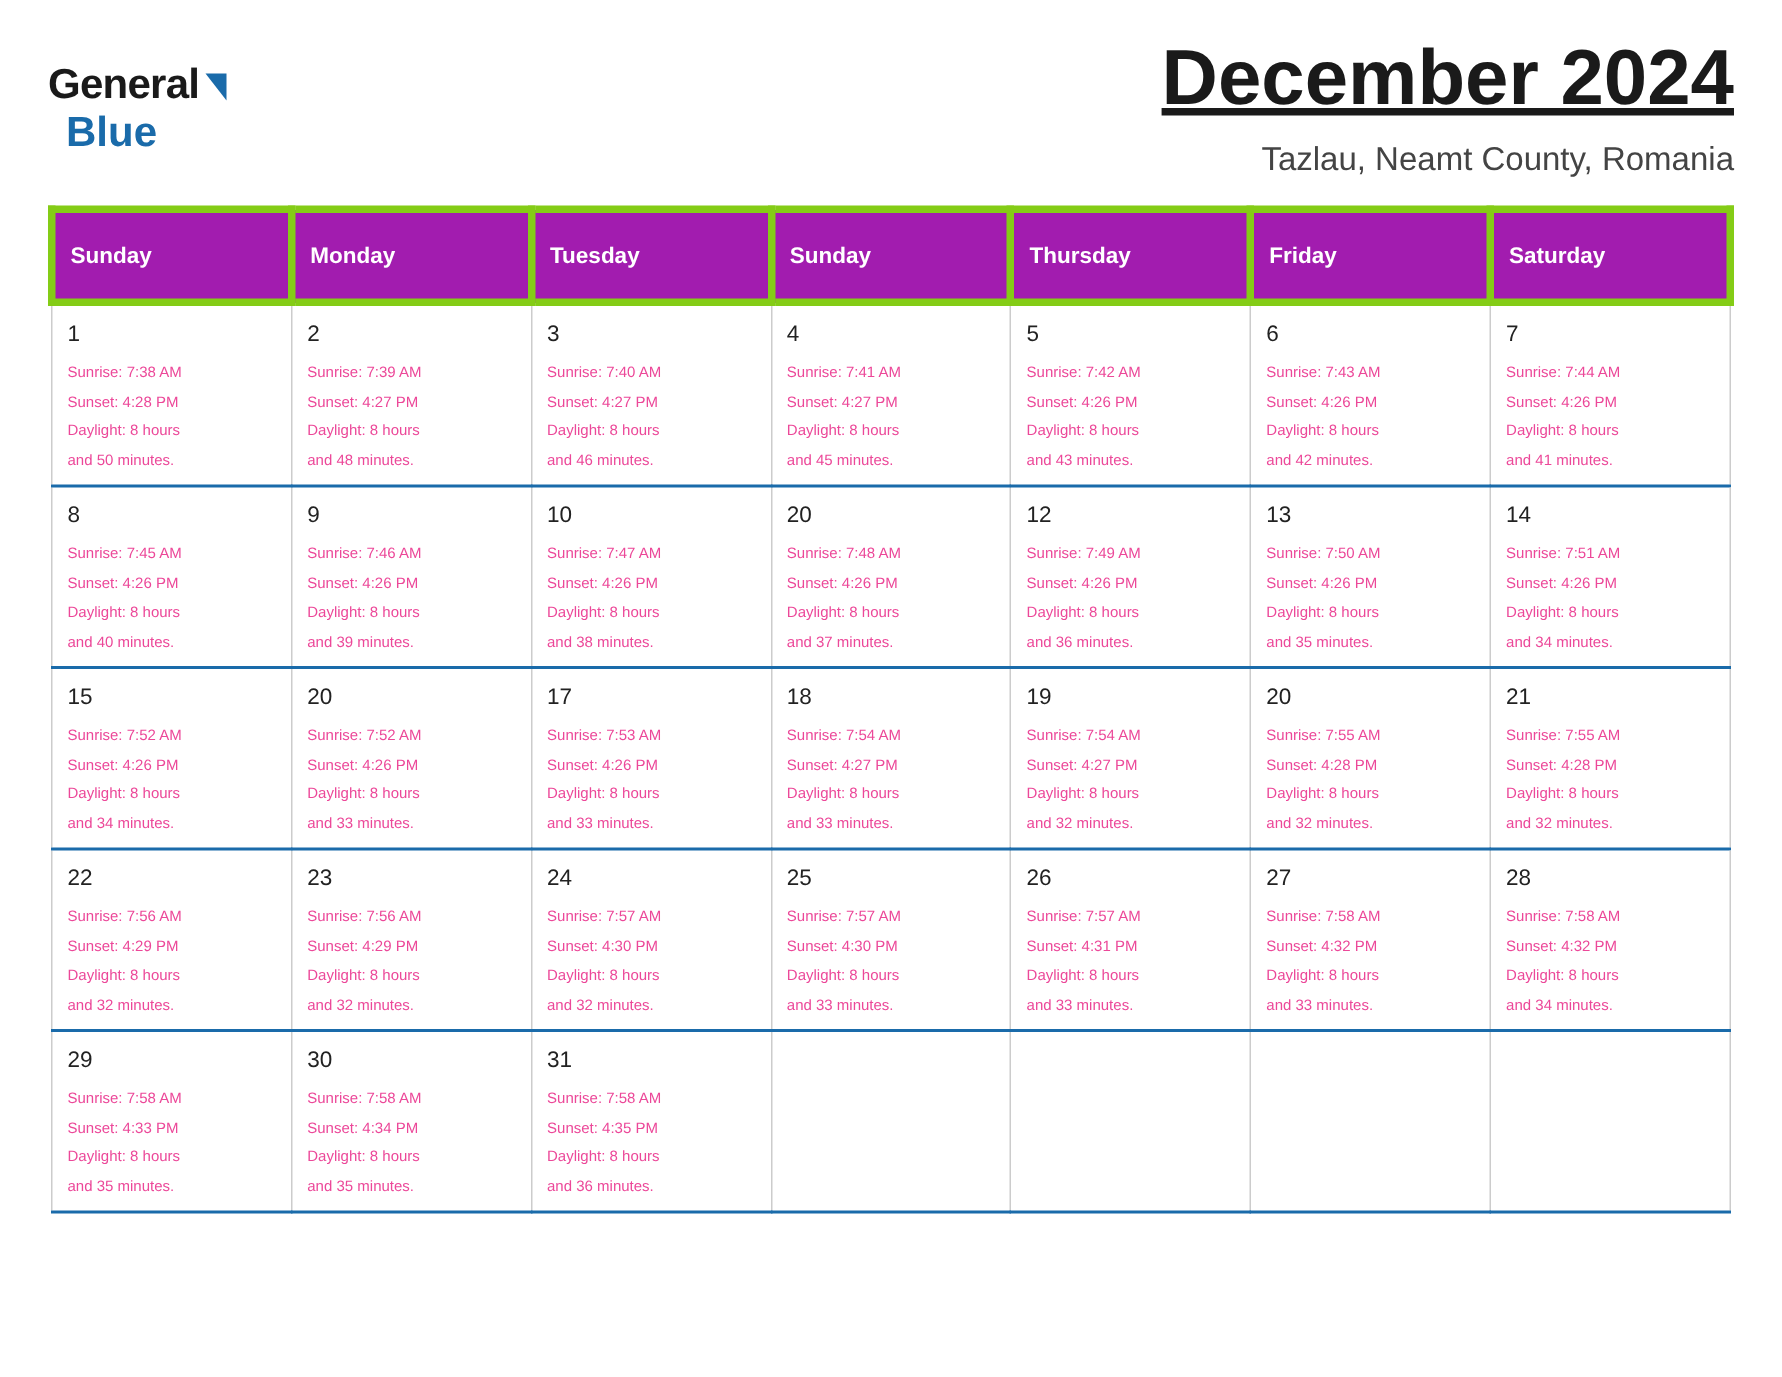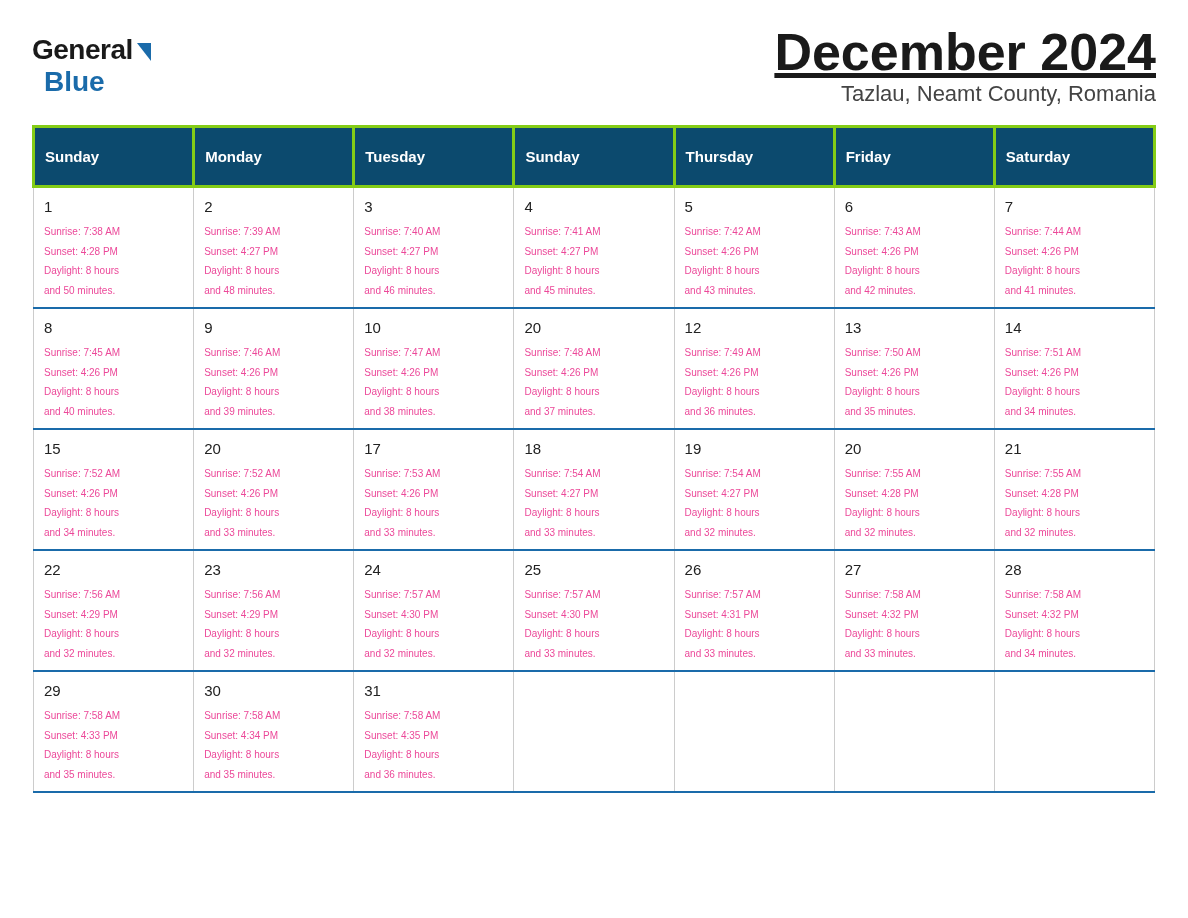--- a/index.html
+++ b/index.html
@@ -52,35 +52,35 @@
     .main-title {
       font-size: 52px;
       font-weight: bold;
       color: #1a1a1a;
       line-height: 1.1;
       text-decoration: underline;
     }
     .subtitle {
       font-size: 22px;
       color: #444;
-      margin-top: 0;
+      margin-top: 12px;
     }
     table {
       width: 100%;
       border-collapse: collapse;
       font-size: 13.5px;
     }
     thead tr th {
-      background-color: #0c4a6e;
+      background-color: #a21caf;
       color: #fff;
       padding: 20px 10px;
       text-align: left;
       font-size: 15px;
       font-weight: bold;
-      border: 3px solid #84cc16;
+      border: 5px solid #84cc16;
     }
     tbody tr td {
       vertical-align: top;
       padding: 8px 10px;
       border: 1px solid #ccc;
       width: 14.28%;
       color: #222;
       line-height: 1.45;
       min-height: 90px;
     }

